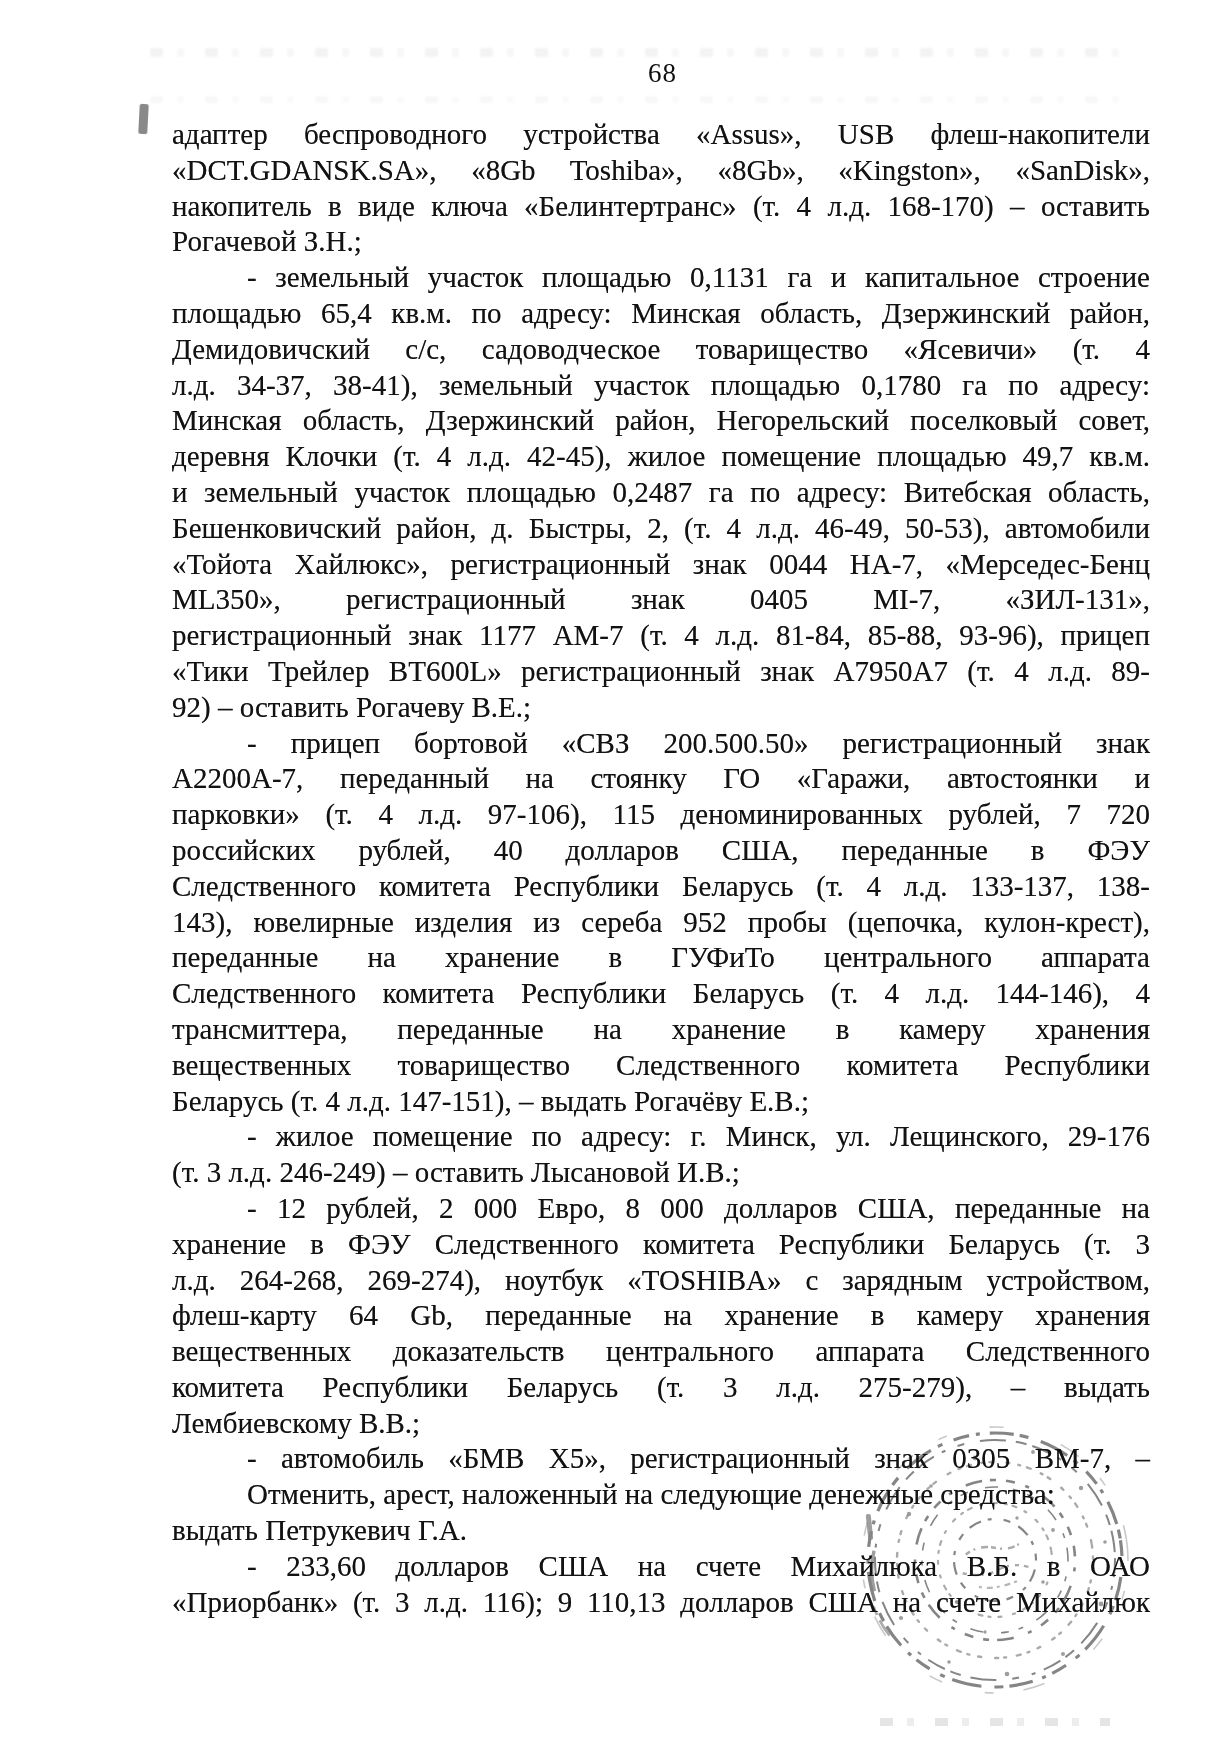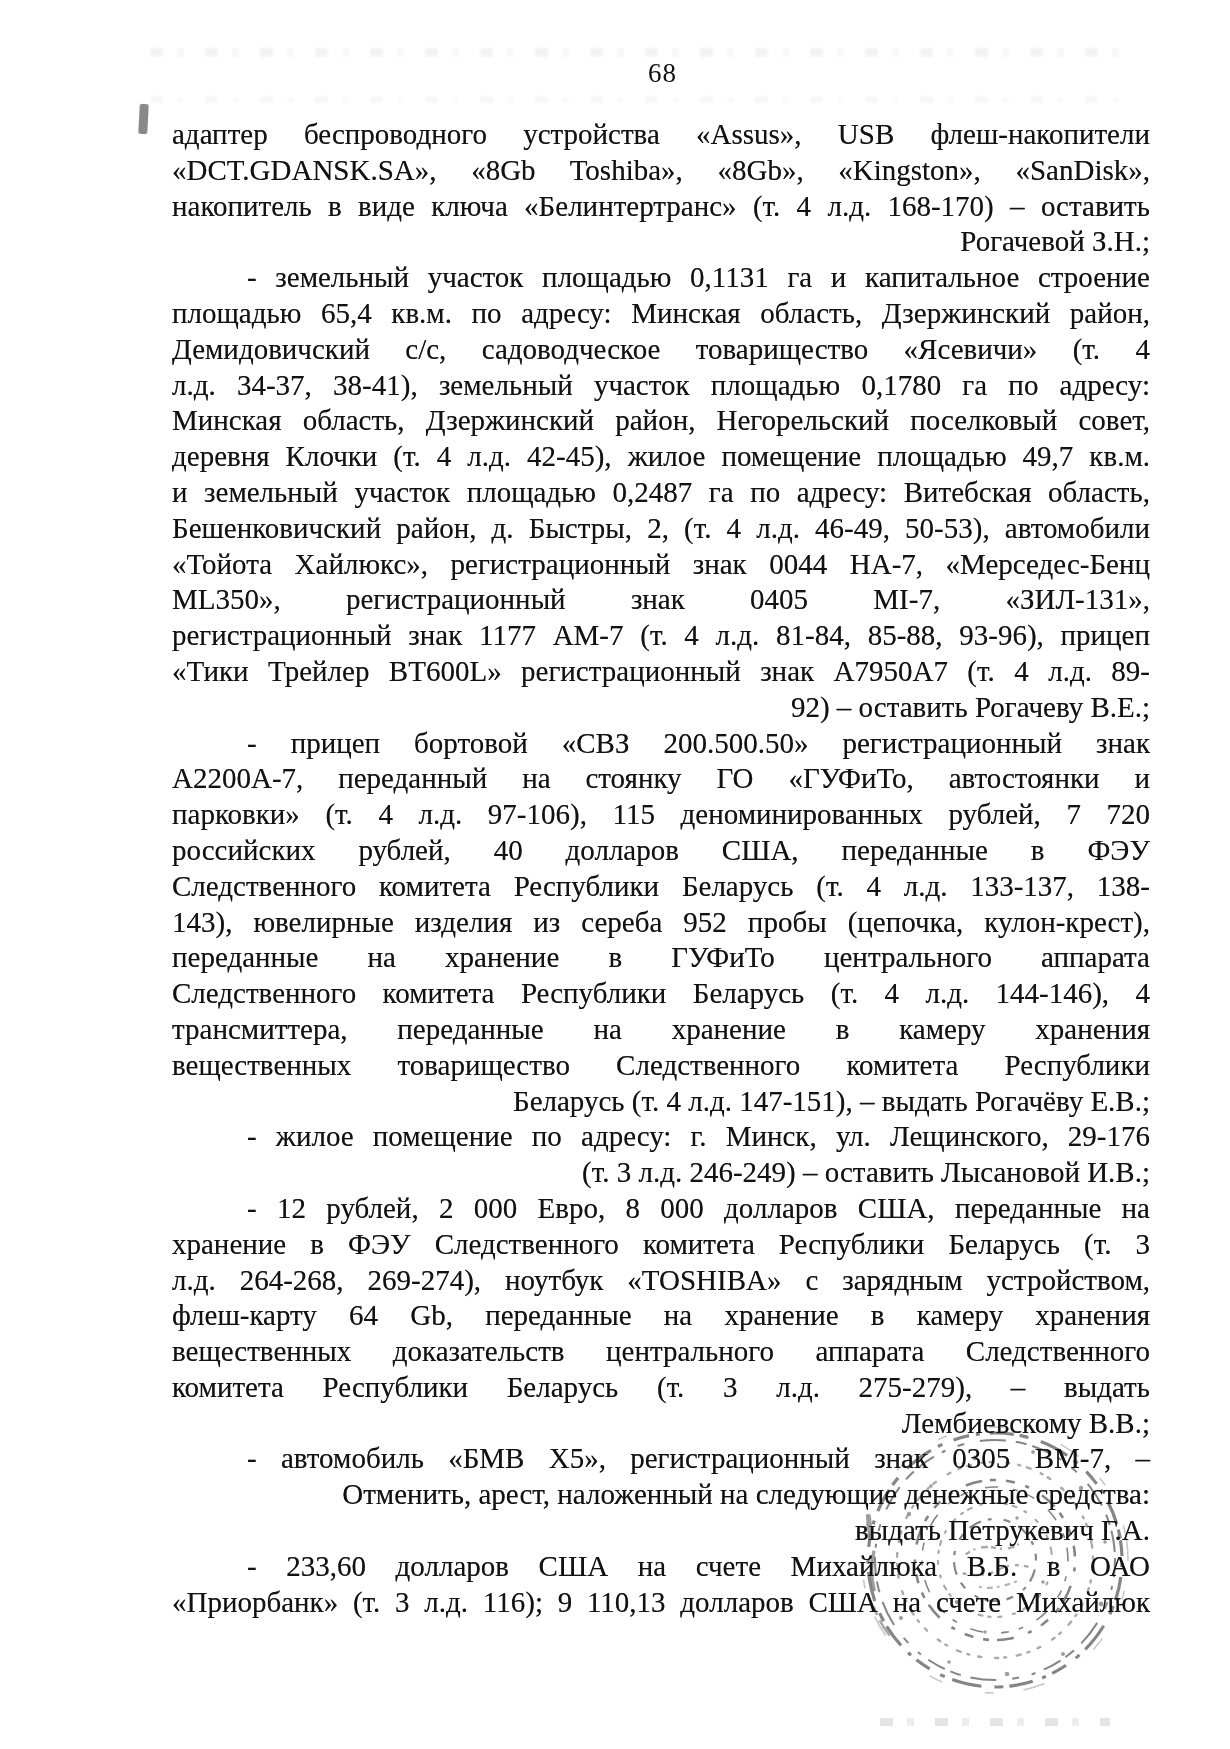--- a/index.html
+++ b/index.html
@@ -24,21 +24,21 @@
     color: #101010;
   }
   .text-block {
     position: absolute;
     left: 172px; top: 117px; width: 978px;
     font-size: 29px;
     line-height: 35.8px;
     color: #121212;
     text-shadow: 0 0 0.5px rgba(10,10,10,0.55);
   }
-  .text-block .line { text-align: right; white-space: normal; }
+  .text-block .line { text-align: left; white-space: normal; }
   .text-block .line.j { text-align: justify; text-align-last: justify; text-justify: inter-word; font-family: Liberation Serif, serif; }
   .text-block .line.i { padding-left: 75px; }
 
   
   .noise-band {
     position: absolute;
     background: repeating-linear-gradient(90deg,
       rgba(20,20,20,0.5) 0px, rgba(20,20,20,0.5) 13px,
       transparent 13px, transparent 27px,
       rgba(20,20,20,0.35) 27px, rgba(20,20,20,0.35) 34px,
@@ -124,21 +124,21 @@
       <div class="line j">Минская область, Дзержинский район, Негорельский поселковый совет,</div>
       <div class="line j">деревня Клочки (т. 4 л.д. 42-45), жилое помещение площадью 49,7 кв.м.</div>
       <div class="line j">и земельный участок площадью 0,2487 га по адресу: Витебская область,</div>
       <div class="line j">Бешенковичский район, д. Быстры, 2, (т. 4 л.д. 46-49, 50-53), автомобили</div>
       <div class="line j">«Тойота Хайлюкс», регистрационный знак 0044 НА-7, «Мерседес-Бенц</div>
       <div class="line j">ML350», регистрационный знак 0405 МI-7, «ЗИЛ-131»,</div>
       <div class="line j">регистрационный знак 1177 АМ-7 (т. 4 л.д. 81-84, 85-88, 93-96), прицеп</div>
       <div class="line j">«Тики Трейлер BT600L» регистрационный знак А7950А7 (т. 4 л.д. 89-</div>
       <div class="line">92) – оставить Рогачеву В.Е.;</div>
       <div class="line j i">- прицеп бортовой «СВЗ 200.500.50» регистрационный знак</div>
-      <div class="line j">А2200А-7, переданный на стоянку ГО «ГУФиТо, автостоянки и</div>
+      <div class="line j">А2200А-7, переданный на стоянку ГО «Гаражи, автостоянки и</div>
       <div class="line j">парковки» (т. 4 л.д. 97-106), 115 деноминированных рублей, 7 720</div>
       <div class="line j">российских рублей, 40 долларов США, переданные в ФЭУ</div>
       <div class="line j">Следственного комитета Республики Беларусь (т. 4 л.д. 133-137, 138-</div>
       <div class="line j">143), ювелирные изделия из сереба 952 пробы (цепочка, кулон-крест),</div>
       <div class="line j">переданные на хранение в ГУФиТо центрального аппарата</div>
       <div class="line j">Следственного комитета Республики Беларусь (т. 4 л.д. 144-146), 4</div>
       <div class="line j">трансмиттера, переданные на хранение в камеру хранения</div>
       <div class="line j">вещественных товарищество Следственного комитета Республики</div>
       <div class="line">Беларусь (т. 4 л.д. 147-151), – выдать Рогачёву Е.В.;</div>
       <div class="line j i">- жилое помещение по адресу: г. Минск, ул. Лещинского, 29-176</div>

